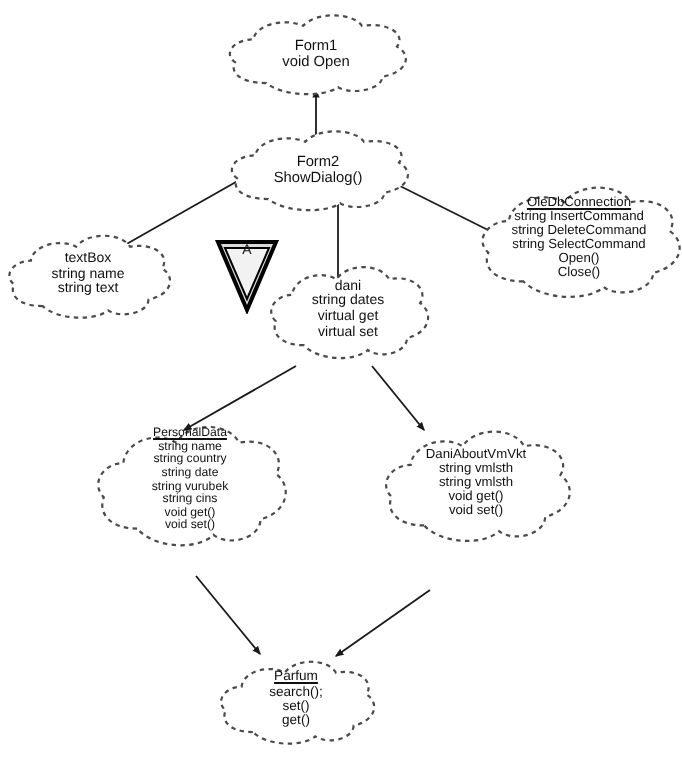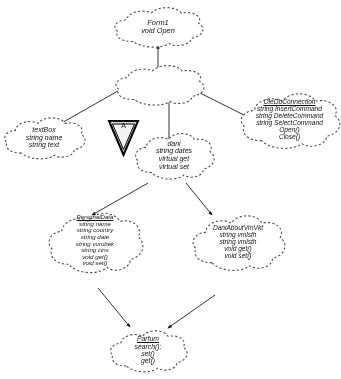--- a/index.html
+++ b/index.html
@@ -36,21 +36,20 @@
     height: 100%;
     z-index: 1;
   }
   .nodetext {
     position: relative;
     z-index: 3;
     padding: 0;
   }
   .nodetext div {
     white-space: nowrap;
-    font-style: italic;
   }
   .title {
     text-decoration: underline;
   }
   .tri {
     position: absolute;
     z-index: 9;
   }
   .tri-label {
     position: absolute;
@@ -92,20 +91,24 @@
           </svg></div>
         <div class="nodetext" style="padding-top: 16.972px;">
           <div>Form1</div>
           <div>void Open</div>
         </div>
       </div>
       <div class="node" style="left: 113px; top: 60px; width: 92px; height: 52px; font-size: 7.4px;">
         <div class="cloudwrap"><svg width="92" height="52" viewBox="0 0 100 100" preserveAspectRatio="none">
             <path d="M23,76 C9,76 3,66 6,56 C-1,47 6,34 16,34 C17,20 33,13 43,21 C50,7 70,8 75,21 C90,17 99,30 94,41 C103,50 99,66 86,70 C86,82 70,88 62,80 C54,90 32,89 23,76 Z" fill="#ffffff" stroke="#4a4a4a" stroke-width="1.1" stroke-dasharray="2.2,2.2" vector-effect="non-scaling-stroke"></path>
           </svg></div>
+        <div class="nodetext" style="padding-top: 16.972px;">
+          <div>Form2</div>
+          <div>ShowDialog()</div>
+        </div>
       </div>
       <div class="node" style="left: 238px; top: 86px; width: 103px; height: 72px; font-size: 6.6px;">
         <div class="cloudwrap"><svg width="103" height="72" viewBox="0 0 100 100" preserveAspectRatio="none">
             <path d="M23,76 C9,76 3,66 6,56 C-1,47 6,34 16,34 C17,20 33,13 43,21 C50,7 70,8 75,21 C90,17 99,30 94,41 C103,50 99,66 86,70 C86,82 70,88 62,80 C54,90 32,89 23,76 Z" fill="#ffffff" stroke="#4a4a4a" stroke-width="1.1" stroke-dasharray="2.2,2.2" vector-effect="non-scaling-stroke"></path>
           </svg></div>
         <div class="nodetext" style="padding-top: 11.844px;">
           <div class="title">OleDbConnection</div>
           <div>string InsertCommand</div>
           <div>string DeleteCommand</div>
           <div>string SelectCommand</div>

